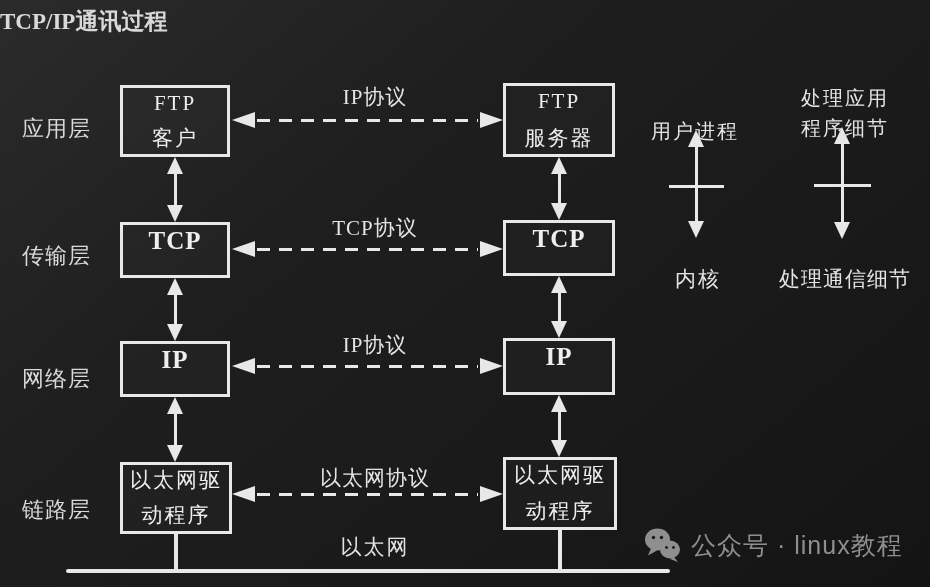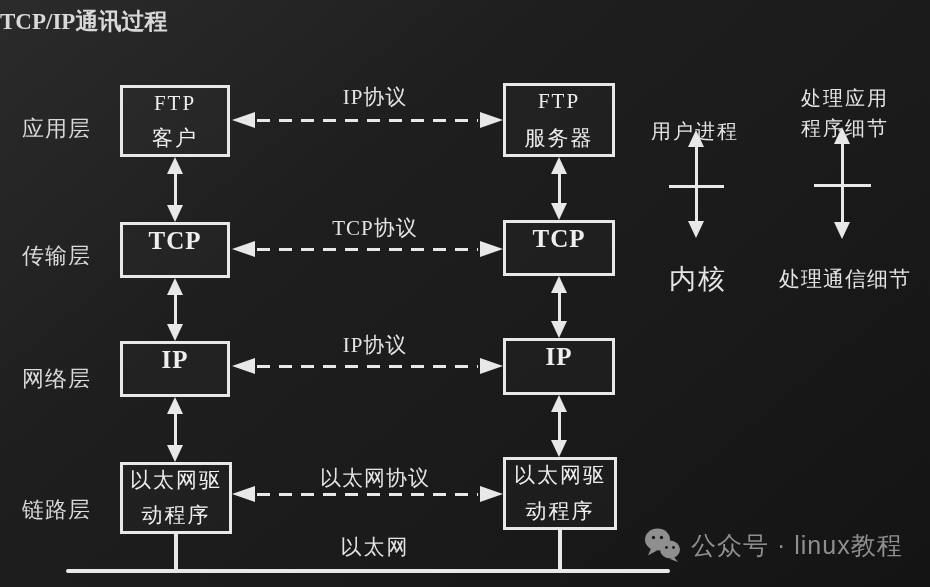--- a/index.html
+++ b/index.html
@@ -174,21 +174,21 @@
     </div>
   <div class="crossbar" style="left:669px;top:185px;width:55px"></div>
 
   <div class="varrow" style="left:834px;top:127px;height:112px">
       <i class="vshaft"></i>
       <i class="vup"></i>
       <i class="vdown"></i>
     </div>
   <div class="crossbar" style="left:814px;top:184px;width:57px"></div>
 
-  <div class="ann" style="left:648px;top:244px;width:100px;font-size:27px">内核</div>
+  <div class="ann" style="left:648px;top:244px;width:100px;font-size:21px">内核</div>
   <div class="ann" style="left:775px;top:244px;width:140px;font-size:21px;letter-spacing:1px">处理通信细节</div>
 
   <div class="watermark">
     <svg width="37" height="36" viewBox="0 0 37 35">
       <ellipse cx="13.5" cy="12" rx="12.5" ry="11" fill="#8f8f8f"></ellipse>
       <path d="M7 21 L4 28 L13 23 Z" fill="#8f8f8f"></path>
       <circle cx="9.5" cy="10" r="1.7" fill="#1b1b1b"></circle>
       <circle cx="17.5" cy="10" r="1.7" fill="#1b1b1b"></circle>
       <ellipse cx="26" cy="22" rx="10" ry="9" fill="#8f8f8f"></ellipse>
       <path d="M30 29.5 L34 34.5 L26 31.5 Z" fill="#8f8f8f"></path>

